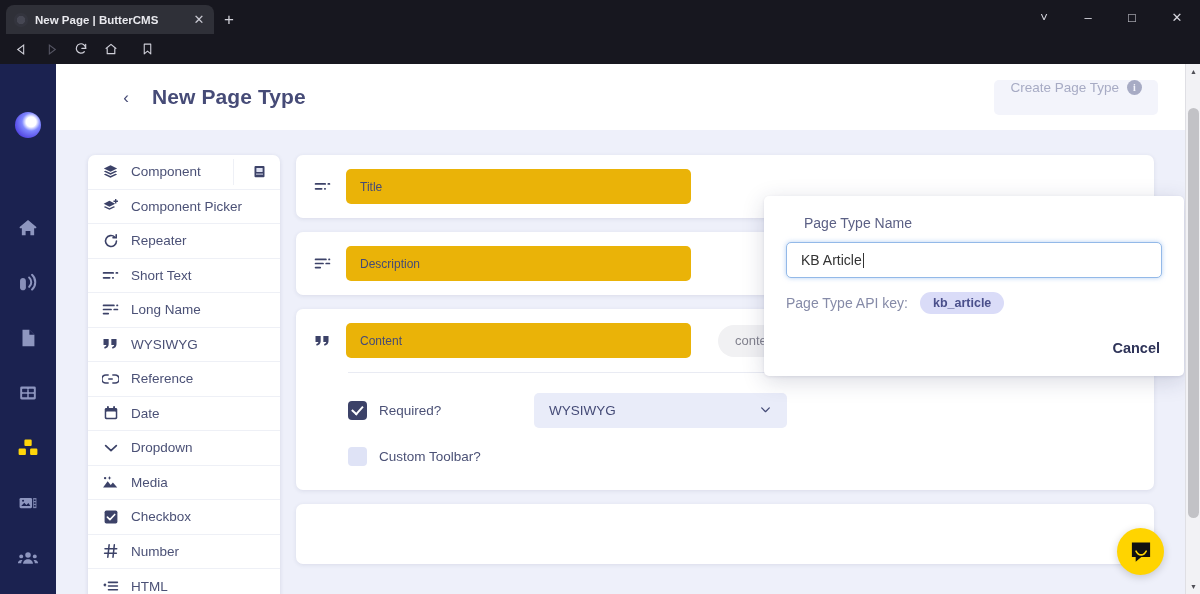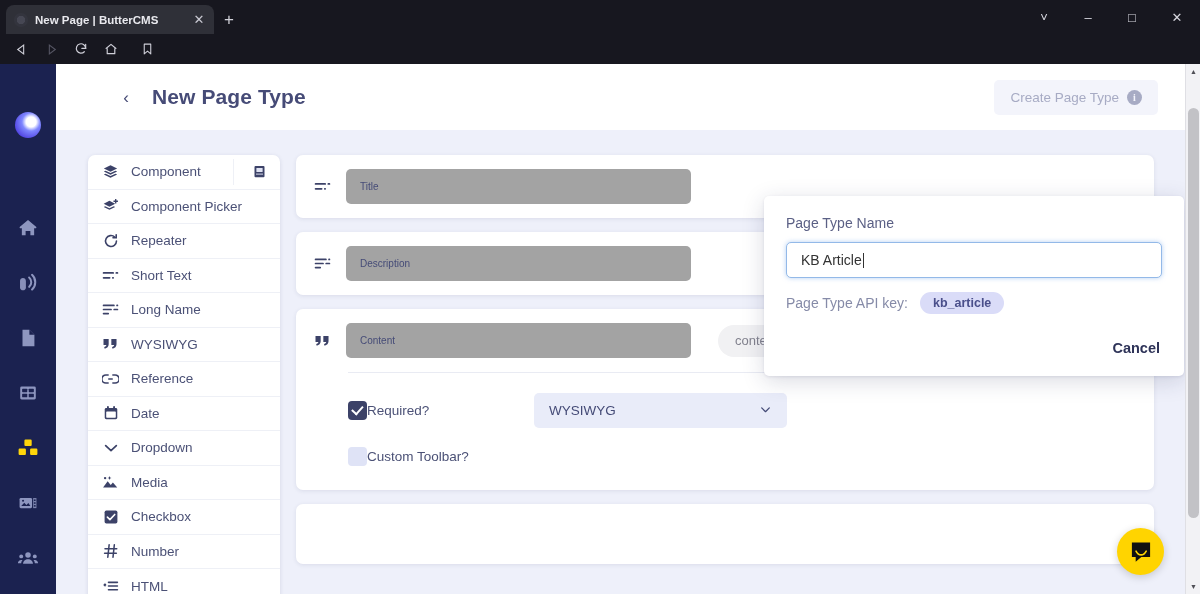--- a/index.html
+++ b/index.html
@@ -127,21 +127,21 @@
     position: absolute; left: 60px; top: 24px; width: 20px; height: 20px;
     color: #454a75; font-size: 17px; line-height: 19px; text-align: center; cursor: pointer;
   }
   .page-title {
     position: absolute; left: 96px; top: 21px;
     font-size: 21px; font-weight: bold; color: #464b77; letter-spacing: .1px;
   }
   .create-btn {
     position: absolute; right: 27px; top: 16px; height: 35px;
     background: #f3f4fb; border-radius: 5px;
-    display: flex; align-items: center; gap: 8px; padding: 0 16px; cursor: pointer;
+    display: flex; gap: 8px; padding: 0 16px; cursor: pointer;
   }
   .create-btn-label { color: #a7abc4; font-size: 13.5px; }
   .info-dot {
     width: 15px; height: 15px; border-radius: 50%; background: #a7abc4;
     color: #f3f4fb; font-size: 10px; font-weight: bold;
     display: flex; align-items: center; justify-content: center;
     font-family: "Liberation Serif", serif;
   }
 
   
@@ -182,43 +182,43 @@
     position: relative;
   }
   .field-main {
     display: flex; align-items: center; height: 63px; padding: 0 18px 0 16px; gap: 14px;
   }
   .field-grip {
     width: 20px; flex: 0 0 20px; display: flex; align-items: center; justify-content: center;
     color: #3c4268; cursor: grab;
   }
   .field-name {
-    height: 35px; background: #a3a3a3; border-radius: 5px;
+    height: 35px; background: #eab308; border-radius: 5px;
     display: flex; align-items: center; padding: 0 14px;
-    font-size: 10px; color: #454b77; width: 345px; flex: 0 0 345px; cursor: text;
+    font-size: 12px; color: #454b77; width: 345px; flex: 0 0 345px; cursor: text;
   }
   .api-chip {
     height: 32px; border-radius: 16px; background: #f1f1f3;
     display: flex; align-items: center; padding: 0 17px;
     font-size: 13px; color: #82828e; margin-left: 13px;
   }
   .field-actions {
     margin-left: auto; display: flex; align-items: center; gap: 11px;
   }
   .gear-btn, .trash-btn {
     width: 20px; height: 20px; display: flex; align-items: center; justify-content: center;
     cursor: pointer;
   }
   .gear-btn { color: #2d3257; }
   .trash-btn { color: #e2453c; }
 
   .field-expanded { padding: 0 18px 24px 52px; }
   .field-hr { height: 1px; background: #e9ebf3; margin: 0 0 20px 0; }
   .opt-row { display: flex; align-items: center; gap: 0; margin-bottom: 19px; }
-  .checkwrap { display: flex; align-items: center; width: 158px; flex: 0 0 158px; }
+  .checkwrap { display: flex; align-items: center; gap: 12px; width: 158px; flex: 0 0 158px; }
   .checkbox {
     width: 19px; height: 19px; border-radius: 4px; cursor: pointer;
     display: flex; align-items: center; justify-content: center;
   }
   .checkbox.on { background: #3c4268; }
   .checkbox.off { background: #dfe3f6; }
   .checkbox.on:after {
     content: ""; width: 5px; height: 9px; border: solid #ffffff;
     border-width: 0 2px 2px 0; transform: rotate(42deg) translate(-1px,-1px);
   }
@@ -235,21 +235,21 @@
   }
   .select-caret { margin-left: auto; color: #454b77; font-size: 11px; }
 
   
   .modal {
     position: absolute; left: 708px; top: 132px; width: 420px; height: 180px;
     background: #ffffff; border-radius: 5px;
     box-shadow: 0 5px 22px rgba(35,40,85,.17), 0 1px 3px rgba(35,40,85,.10);
     padding: 19px 22px 0 22px; z-index: 40;
   }
-  .modal-label { font-size: 14px; color: #5b6085; margin-bottom: 11px; }
+  .modal-label { font-size: 14px; color: #5b6085; margin-bottom: 11px; margin-left: 18px; }
   .modal-input {
     height: 36px; border: 1px solid #93b9e8; border-radius: 5px;
     box-shadow: 0 0 5px rgba(120,170,235,.55);
     display: flex; align-items: center; padding: 0 14px;
     font-size: 14px; color: #333; background: #fff; cursor: text;
   }
   .caret { display: inline-block; width: 1px; height: 15px; background: #333; margin-left: 1px; }
   .modal-apirow { display: flex; align-items: center; gap: 12px; margin-top: 14px; }
   .modal-apilabel { font-size: 14px; color: #868ba8; }
   .modal-apichip {

